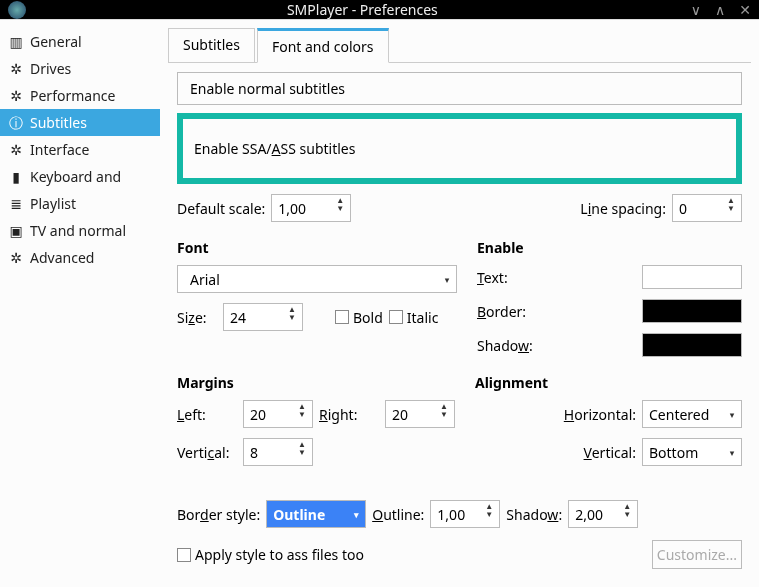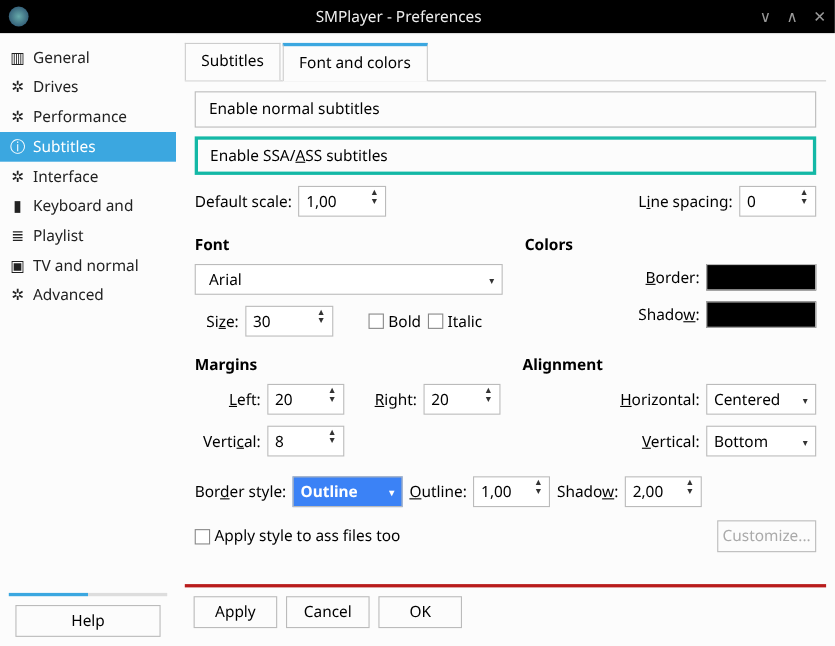--- a/index.html
+++ b/index.html
@@ -18,24 +18,24 @@
 .side-ind { margin: 12px 8px 0 8px; height:3px; display:flex; }
 .side-ind .pos { width:50%; background:#3ba7e0; height:3px; }
 .side-ind .rest { flex:1; background:#ddd; height:3px; }
 .mainarea { flex: 1; padding: 8px; display: flex; flex-direction: column; }
 .tabs { display: flex; border-bottom: 1px solid #ccc; }
 .tab { padding: 6px 14px; border: 1px solid #ccc; border-bottom: none; margin-right: 2px; background: #fcfcfc; cursor:default; }
 .tab.active { border-top: 3px solid #3ba7e0; border-bottom: 1px solid #fcfcfc; margin-bottom:-1px; }
 .content { border: 1px solid transparent; padding: 8px; flex:1; }
 .sub-tabs { display: flex; gap: 8px; margin-bottom: 10px; flex-direction: column; }
 .sub-tab { padding: 6px 12px; border: 1px solid #bbb; background: #fcfcfc; cursor:default; }
-.sub-tab.active { border: 3px solid #14b8a6; padding: 5px 11px; }
+.sub-tab.active { border: 6px solid #14b8a6; padding: 20px 11px; }
 .row { display: flex; align-items: center; margin-bottom: 10px; gap: 6px; }
 .right { margin-left: auto; }
-.lbl { text-align: right; }
+.lbl { text-align: left; }
 .u { text-decoration: underline; }
 .grouplbl { font-weight: bold; margin: 6px 0 8px 0; }
 .twocol { display: flex; gap: 20px; }
 .col { flex: 1; }
 .spin, .combo, .input { border: 1px solid #bbb; background: #fff; padding: 4px 6px; display: inline-flex; align-items: center; height: 28px; }
 .spin { width: 80px; position:relative; }
 .spin.sm { width: 70px; }
 .spin .val { flex:1; }
 .spin .arrs { position:absolute; right:2px; top:1px; bottom:1px; width:12px; display:flex; flex-direction:column; justify-content:space-between; font-size:8px; line-height:8px; color:#333;}
 .combo { position:relative; }
@@ -147,36 +147,40 @@
           <div class="grouplbl">Font</div>
           <div class="row">
             <div class="combo wide">
                 <span>Arial</span>
                 <span class="dd">▾</span>
               </div>
           </div>
           <div class="row">
             <span class="lbl" style="width:40px"><span>Si</span><span class="u">z</span><span>e:</span></span>
             <div class="spin">
-                <span class="val">30</span>
+                <span class="val">24</span>
                 <span class="arrs">▲<br>▼</span>
               </div>
             <span style="width:20px"></span>
             <label class="cb">
                 <span class="box"></span>
                 <span>Bold</span>
               </label>
             <label class="cb">
                 <span class="box"></span>
                 <span>Italic</span>
               </label>
           </div>
         </div>
         <div class="col">
-          <div class="grouplbl">Colors</div>
+          <div class="grouplbl">Enable</div>
+          <div class="row">
+              <span class="lbl right" style="flex:1"><span></span><span class="u">T</span><span>ext:</span></span>
+              <div class="swatch"></div>
+            </div>
           <div class="row">
               <span class="lbl right" style="flex:1"><span></span><span class="u">B</span><span>order:</span></span>
               <div class="swatch black"></div>
             </div>
           <div class="row">
               <span class="lbl right" style="flex:1"><span>Shado</span><span class="u">w</span><span>:</span></span>
               <div class="swatch black"></div>
             </div>
         </div>
       </div>
@@ -216,21 +220,21 @@
           <div class="row">
             <span class="lbl" style="flex:1;text-align:right"><span></span><span class="u">V</span><span>ertical:</span></span>
             <div class="combo sm">
                 <span>Bottom</span>
                 <span class="dd">▾</span>
               </div>
           </div>
         </div>
       </div>
 
-      <div class="row" style="margin-top:8px">
+      <div class="row" style="margin-top:24px">
         <span class="lbl"><span>Bor</span><span class="u">d</span><span>er style:</span></span>
         <div class="combo sm dark">
             <span>Outline</span>
             <span class="dd">▾</span>
           </div>
         <span class="lbl"><span></span><span class="u">O</span><span>utline:</span></span>
         <div class="spin sm">
             <span class="val">1,00</span>
             <span class="arrs">▲<br>▼</span>
           </div>

